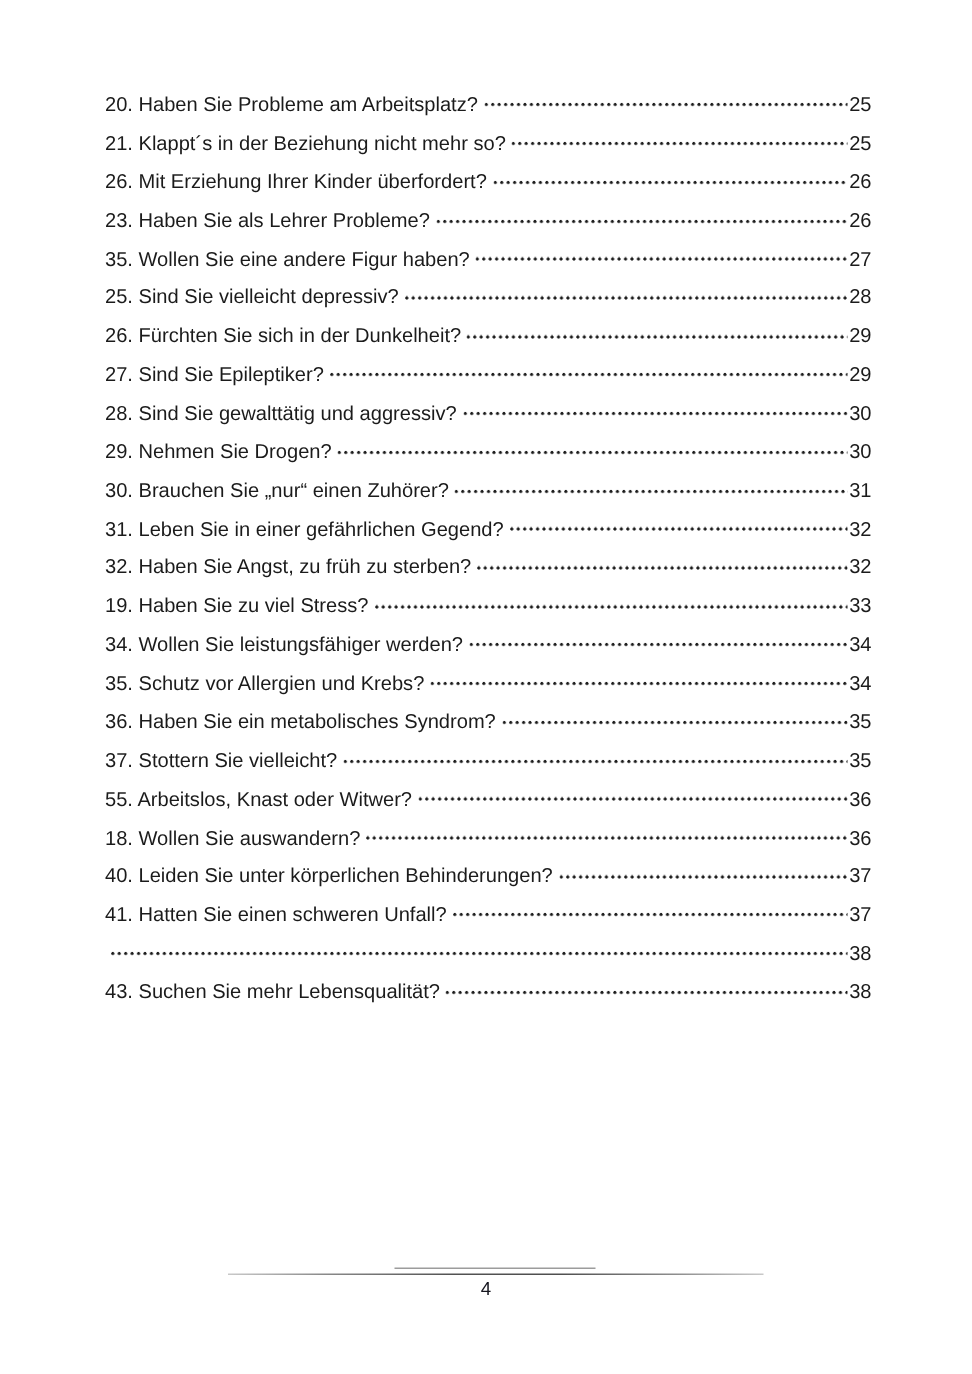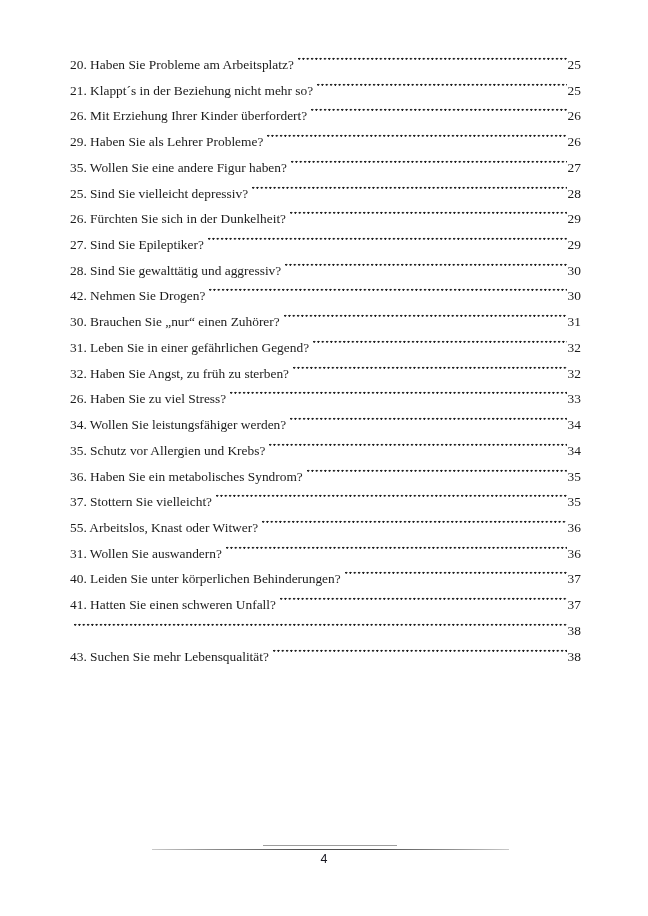--- a/index.html
+++ b/index.html
@@ -17,25 +17,24 @@
     overflow: hidden;
   }
   .toc {
     position: absolute;
     left: 70px;
     top: 57px;
     width: 511px;
   }
   .toc-row {
     display: flex;
-    align-items: flex-start;
+    align-items: center;
     height: 25.72px;
     font-size: 13.4px;
     line-height: 16px;
-    font-family: Liberation Serif, serif;
   }
   .toc-label {
     white-space: nowrap;
   }
   .leader {
     flex: 1;
     height: 3px;
     margin-left: 4px;
     margin-right: 1px;
     background-image: radial-gradient(circle at 1.2px 1.7px, #1b1b1b 0.85px, rgba(0,0,0,0) 1.25px);
@@ -87,21 +86,21 @@
         <span class="toc-label">21. Klappt´s in der Beziehung nicht mehr so?</span>
         <span class="leader"></span>
         <span class="toc-page">25</span>
       </div>
       <div class="toc-row">
         <span class="toc-label">26. Mit Erziehung Ihrer Kinder überfordert?</span>
         <span class="leader"></span>
         <span class="toc-page">26</span>
       </div>
       <div class="toc-row">
-        <span class="toc-label">29. Haben Sie als Lehrer Probleme?</span>
+        <span class="toc-label">23. Haben Sie als Lehrer Probleme?</span>
         <span class="leader"></span>
         <span class="toc-page">26</span>
       </div>
       <div class="toc-row">
         <span class="toc-label">35. Wollen Sie eine andere Figur haben?</span>
         <span class="leader"></span>
         <span class="toc-page">27</span>
       </div>
       <div class="toc-row">
         <span class="toc-label">25. Sind Sie vielleicht depressiv?</span>
@@ -117,41 +116,41 @@
         <span class="toc-label">27. Sind Sie Epileptiker?</span>
         <span class="leader"></span>
         <span class="toc-page">29</span>
       </div>
       <div class="toc-row">
         <span class="toc-label">28. Sind Sie gewalttätig und aggressiv?</span>
         <span class="leader"></span>
         <span class="toc-page">30</span>
       </div>
       <div class="toc-row">
-        <span class="toc-label">42. Nehmen Sie Drogen?</span>
+        <span class="toc-label">29. Nehmen Sie Drogen?</span>
         <span class="leader"></span>
         <span class="toc-page">30</span>
       </div>
       <div class="toc-row">
         <span class="toc-label">30. Brauchen Sie „nur“ einen Zuhörer?</span>
         <span class="leader"></span>
         <span class="toc-page">31</span>
       </div>
       <div class="toc-row">
         <span class="toc-label">31. Leben Sie in einer gefährlichen Gegend?</span>
         <span class="leader"></span>
         <span class="toc-page">32</span>
       </div>
       <div class="toc-row">
         <span class="toc-label">32. Haben Sie Angst, zu früh zu sterben?</span>
         <span class="leader"></span>
         <span class="toc-page">32</span>
       </div>
       <div class="toc-row">
-        <span class="toc-label">26. Haben Sie zu viel Stress?</span>
+        <span class="toc-label">19. Haben Sie zu viel Stress?</span>
         <span class="leader"></span>
         <span class="toc-page">33</span>
       </div>
       <div class="toc-row">
         <span class="toc-label">34. Wollen Sie leistungsfähiger werden?</span>
         <span class="leader"></span>
         <span class="toc-page">34</span>
       </div>
       <div class="toc-row">
         <span class="toc-label">35. Schutz vor Allergien und Krebs?</span>
@@ -167,21 +166,21 @@
         <span class="toc-label">37. Stottern Sie vielleicht?</span>
         <span class="leader"></span>
         <span class="toc-page">35</span>
       </div>
       <div class="toc-row">
         <span class="toc-label">55. Arbeitslos, Knast oder Witwer?</span>
         <span class="leader"></span>
         <span class="toc-page">36</span>
       </div>
       <div class="toc-row">
-        <span class="toc-label">31. Wollen Sie auswandern?</span>
+        <span class="toc-label">18. Wollen Sie auswandern?</span>
         <span class="leader"></span>
         <span class="toc-page">36</span>
       </div>
       <div class="toc-row">
         <span class="toc-label">40. Leiden Sie unter körperlichen Behinderungen?</span>
         <span class="leader"></span>
         <span class="toc-page">37</span>
       </div>
       <div class="toc-row">
         <span class="toc-label">41. Hatten Sie einen schweren Unfall?</span>

